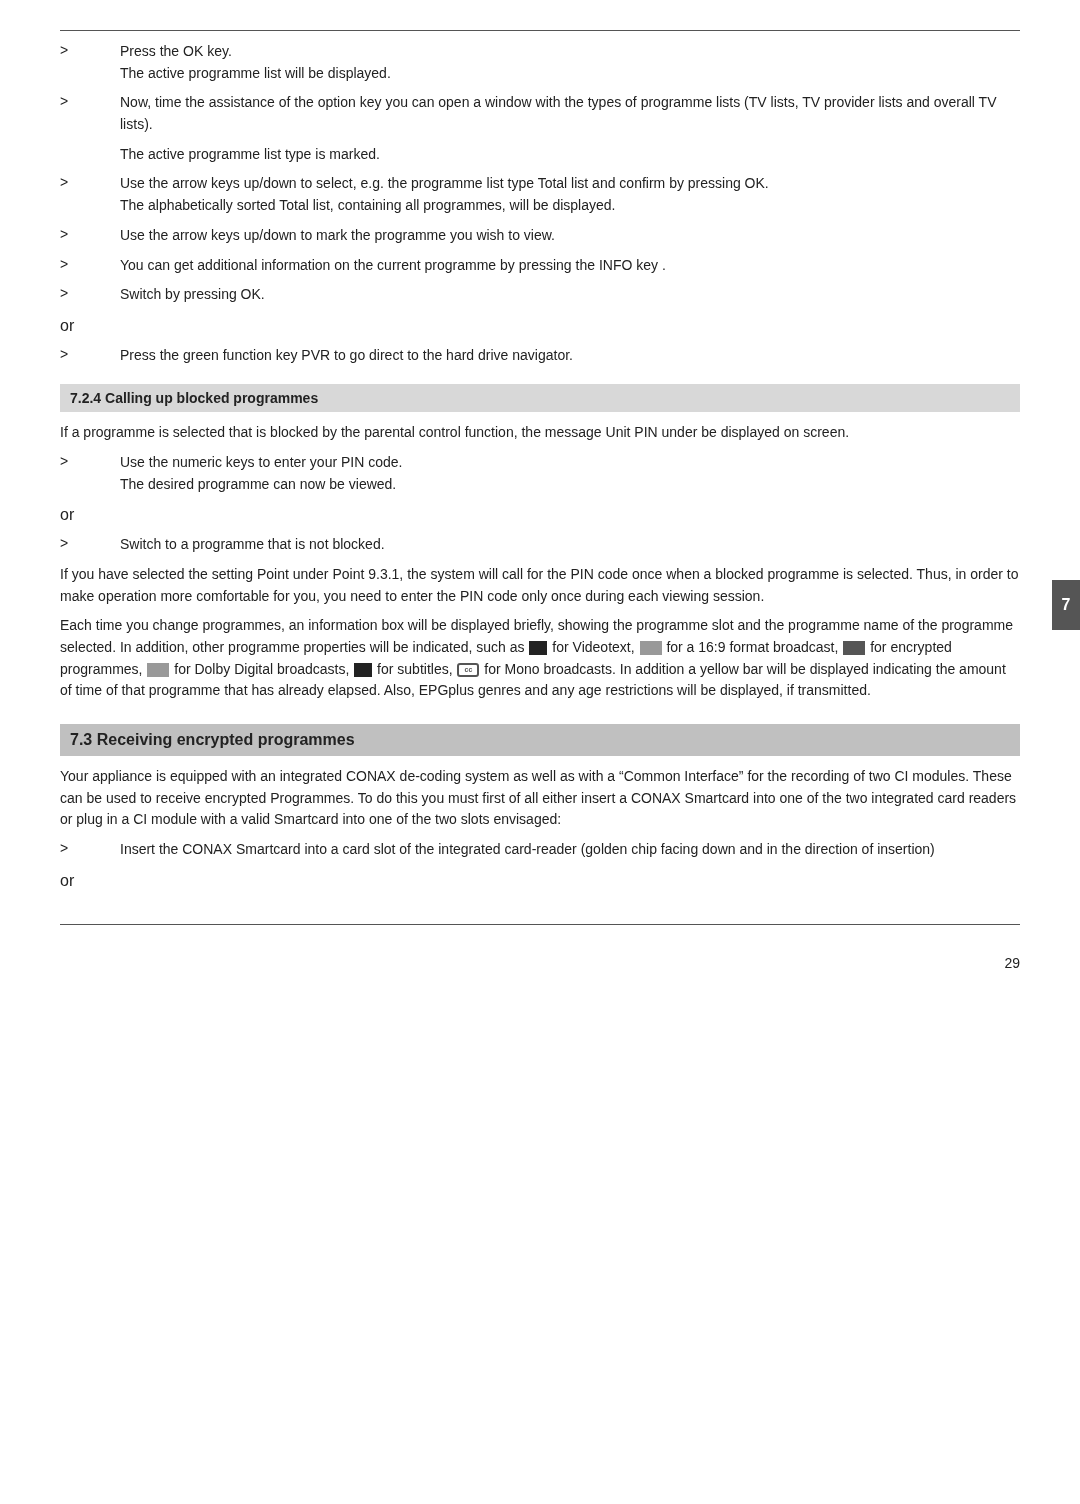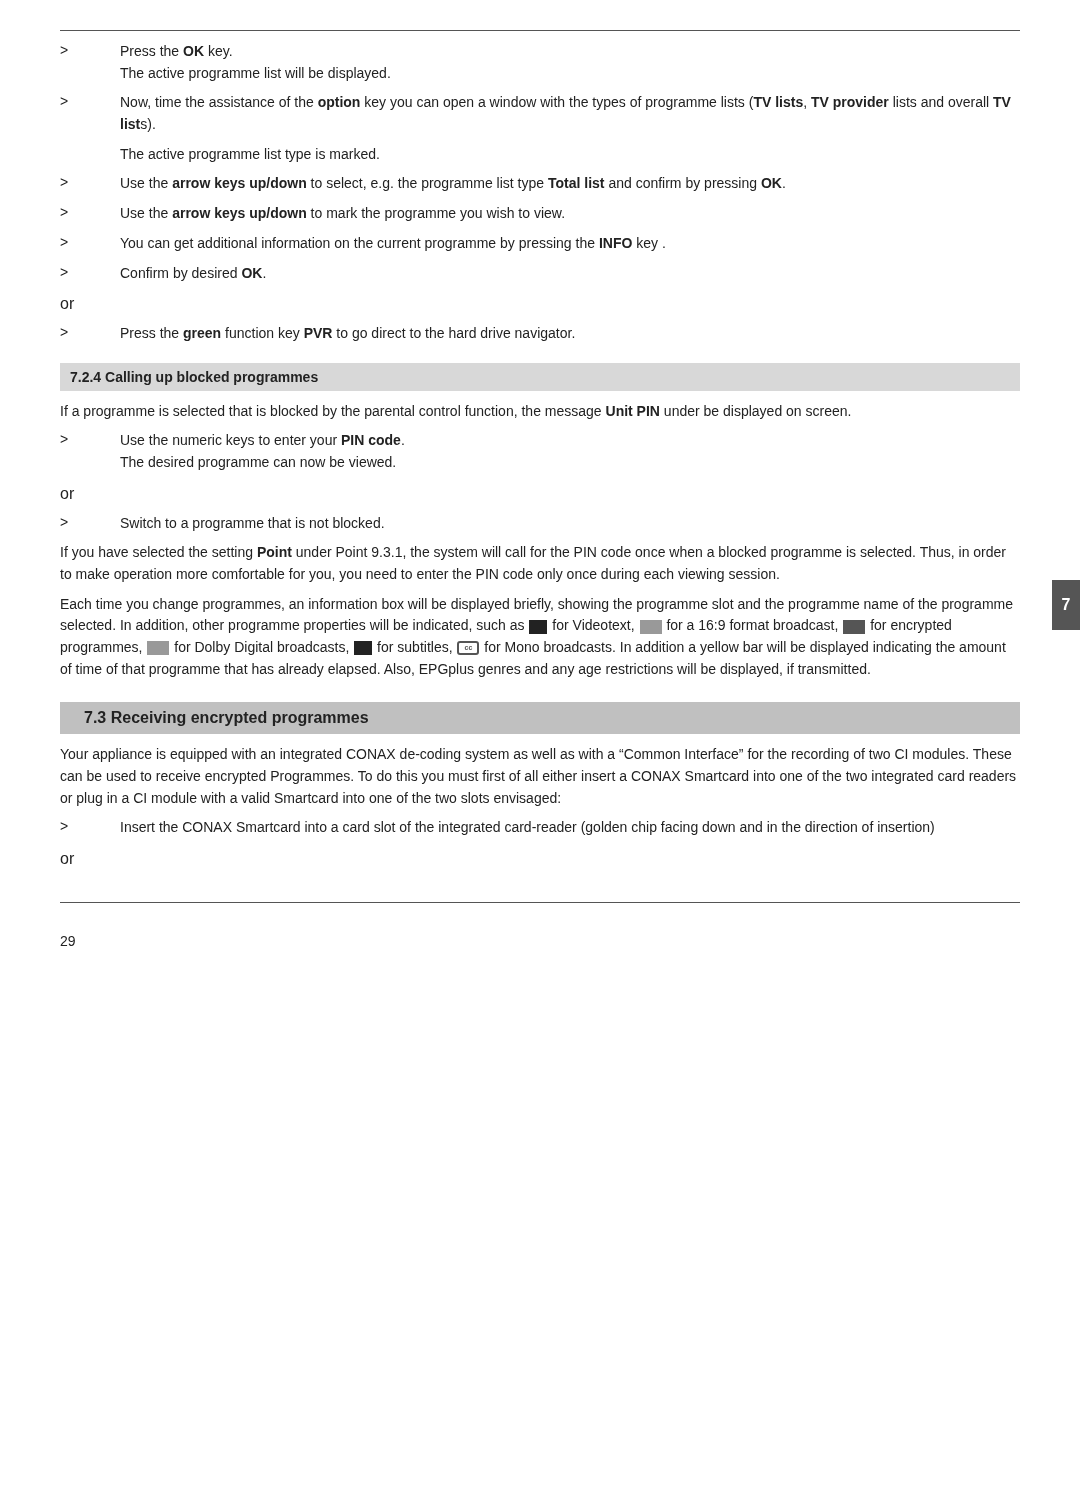--- a/index.html
+++ b/index.html
@@ -50,36 +50,36 @@
     .section-header {
       background: #d8d8d8;
       padding: 6px 10px;
       font-weight: bold;
       font-size: 14px;
       margin-top: 18px;
       margin-bottom: 10px;
     }
     .section-header-large {
       background: #c0c0c0;
-      padding: 7px 24px;
+      padding: 7px 10px;
       font-weight: bold;
       font-size: 16px;
       margin-top: 22px;
       margin-bottom: 10px;
     }
     .body-text {
       line-height: 1.55;
       margin-bottom: 8px;
     }
     b, strong {
-      font-weight: bold;
+      font-weight: normal;
       text-align: center;
     }
     .page-number {
-      text-align: left;
+      text-align: right;
       margin-top: 30px;
       font-size: 14px;
     }
     .side-tab {
       position: absolute;
       right: 0;
       top: 580px;
       background: #555;
       color: #fff;
       width: 28px;
@@ -156,41 +156,42 @@
       <div class="arrow-col"></div>
       <div class="text-col">
         <span>The active programme list type is marked.</span>
       </div>
     </div>
 
     <div class="instruction-row">
       <div class="arrow-col">&gt;</div>
       <div class="text-col">
         <span>Use the </span><strong>arrow keys up/down</strong><span> to select, e.g. the programme list type </span><strong>Total list</strong><span> and confirm by pressing </span><strong>OK</strong><span>.</span><br>
+        <span>The alphabetically sorted Total list, containing all programmes, will be displayed.</span>
       </div>
     </div>
 
     <div class="instruction-row">
       <div class="arrow-col">&gt;</div>
       <div class="text-col">
         <span>Use the </span><strong>arrow keys up/down</strong><span> to mark the programme you wish to view.</span>
       </div>
     </div>
 
     <div class="instruction-row">
       <div class="arrow-col">&gt;</div>
       <div class="text-col">
         <span>You can get additional information on the current programme by pressing the </span><strong>INFO</strong><span> key .</span>
       </div>
     </div>
 
     <div class="instruction-row">
       <div class="arrow-col">&gt;</div>
       <div class="text-col">
-        <span>Confirm by desired </span><strong>OK</strong><span>.</span>
+        <span>Switch by pressing </span><strong>OK</strong><span>.</span>
       </div>
     </div>
 
     <div class="or-text">or</div>
 
     <div class="instruction-row">
       <div class="arrow-col">&gt;</div>
       <div class="text-col">
         <span>Press the </span><strong>green</strong><span> function key </span><strong>PVR</strong><span> to go direct to the hard drive navigator.</span>
       </div>

